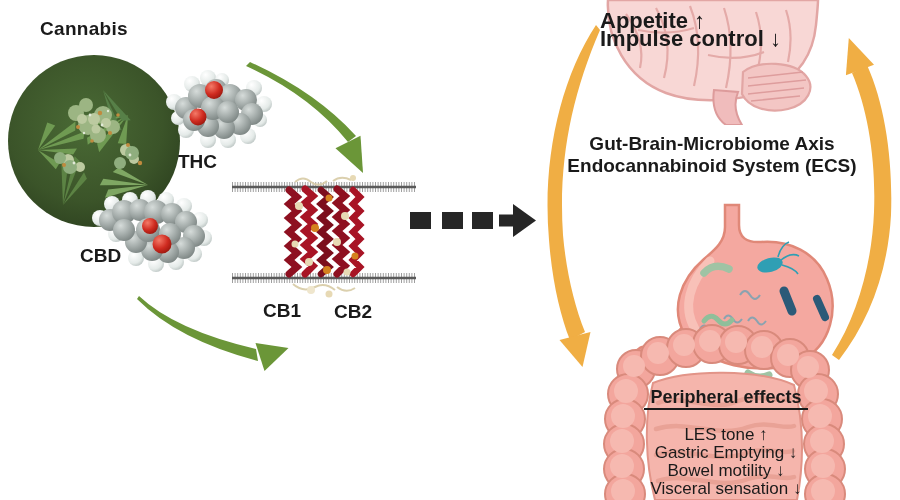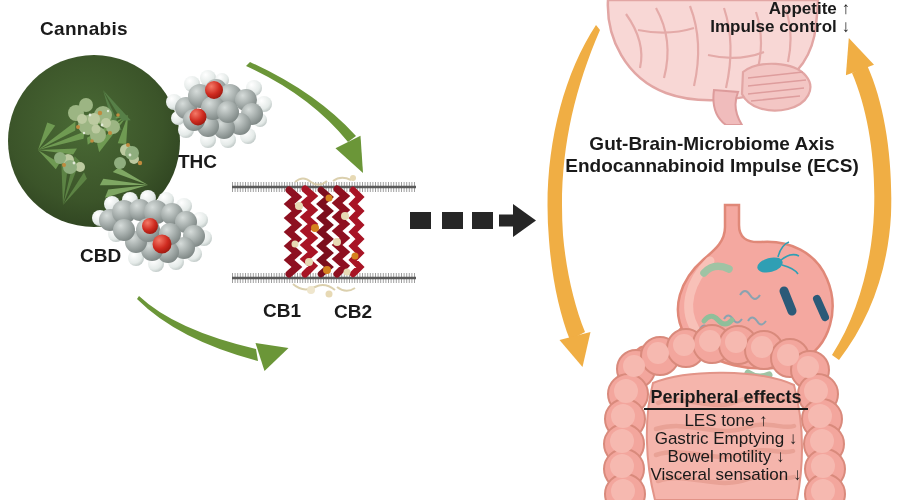--- a/index.html
+++ b/index.html
@@ -7,27 +7,27 @@
     position:relative;width:900px;height:500px;background:#ffffff;overflow:hidden;
     font-family:"Liberation Sans",sans-serif;color:var(--text,#1a1a1a);
   }
   .abs{position:absolute;}
   .lbl{font-weight:bold;white-space:nowrap;}
   .cannabis-lbl{left:40px;top:18px;font-size:19px;letter-spacing:.3px;}
   .thc-lbl{left:178px;top:151px;font-size:19px;}
   .cbd-lbl{left:80px;top:245px;font-size:19px;}
   .cb1-lbl{left:257px;top:300px;font-size:19px;margin-left:6px;}
   .cb2-lbl{left:334px;top:301px;font-size:19px;}
-  .brain-text{left:600px;top:0px;width:250px;text-align:right;font-weight:bold;
-    font-size:17px;line-height:18px;}
+  .brain-text{left:600px;top:12px;width:250px;text-align:left;font-weight:bold;
+    font-size:22px;line-height:18px;}
   .axis-text{left:562px;top:133px;width:300px;text-align:center;font-weight:bold;
     font-size:19px;line-height:21.5px;}
   .peripheral{left:601px;top:388px;width:250px;text-align:center;font-size:17px;line-height:18px;}
   .peripheral .title{font-weight:bold;font-size:18px;display:inline-block;
-    border-bottom:2px solid var(--text,#1a1a1a);padding:0 6px 2px 6px;margin-bottom:2px;}
+    border-bottom:2px solid var(--text,#1a1a1a);padding:0 6px 2px 6px;margin-bottom:16px;}
   svg{display:block;}
 </style>
 </head>
 <body>
 
 <div class="canvas">
 
   <svg class="abs" style="left:8px;top:55px" width="172" height="172" viewBox="0 0 172 172">
     <defs>
       <clipPath id="circ">
@@ -383,21 +383,21 @@
   <div class="abs lbl cb1-lbl">CB1</div>
   <div class="abs lbl cb2-lbl">CB2</div>
 
   <div class="abs brain-text">
     <div>Appetite ↑</div>
     <div>Impulse control ↓</div>
   </div>
 
   <div class="abs axis-text">
     <div>Gut-Brain-Microbiome Axis</div>
-    <div>Endocannabinoid Impulse (ECS)</div>
+    <div>Endocannabinoid System (ECS)</div>
   </div>
 
   <div class="abs peripheral">
     <div><span class="title">Peripheral effects</span></div>
     <div>LES tone  ↑</div>
     <div>Gastric Emptying ↓</div>
     <div>Bowel motility ↓</div>
     <div>Visceral sensation ↓</div>
   </div>
 

